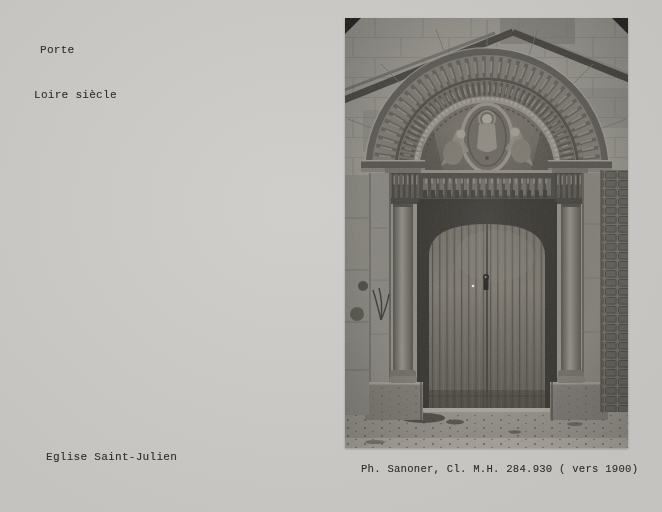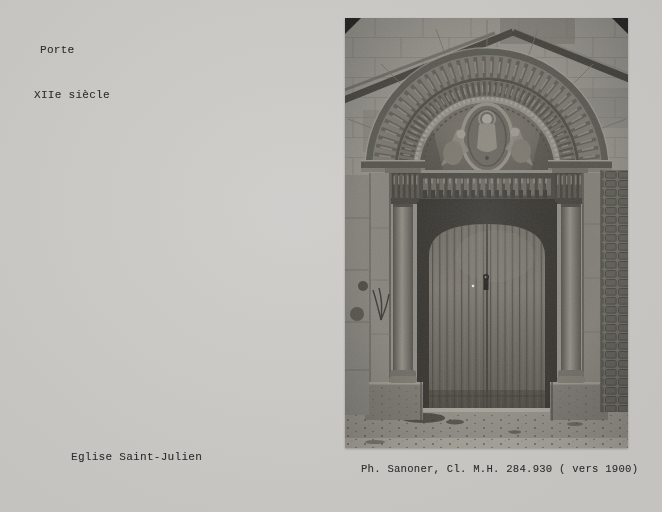--- a/index.html
+++ b/index.html
@@ -20,40 +20,40 @@
     color: #2e2d2b;
     font-size: 11px;
     line-height: 15px;
     letter-spacing: 0.3px;
     white-space: pre;
     text-shadow: 0.3px 0.3px 0 rgba(40,40,40,0.25);
   }
   .caption-subject { left: 34px; top: 13px; }
   .caption-subject .l1 { text-indent: 6px; }
   .caption-location { left: 38px; top: 420px; }
-  .caption-location .l2 { margin-left: 33px; }
+  .caption-location .l2 { margin-left: 8px; }
   .caption-credit { left: 361px; top: 462px; font-size: 10.5px; }
   figure.photo {
     position: absolute;
     left: 345px; top: 18px;
     width: 283px; height: 430px;
     margin: 0;
     box-shadow: 0 1px 2px rgba(60,60,58,0.35);
     background: #8e8c85;
   }
   figure.photo svg { display: block; width: 283px; height: 430px; }
 </style>
 </head>
 <body>
 
 <div class="card">
 
   <div class="caption caption-subject">
     <div class="l1">Porte</div>
-    <div class="l2">XIIe siècle</div>
+    <div class="l2">Loire siècle</div>
   </div>
 
   <div class="caption caption-location">
     <div class="l2">Eglise Saint-Julien</div>
   </div>
 
   <div class="caption caption-credit">Ph. Sanoner, Cl. M.H. 284.930 ( vers 1900)</div>
 
   <figure class="photo">
     <svg viewBox="0 0 283 430" role="img" aria-label="Black and white photograph of the Romanesque carved portal of the church Saint-Julien de Jonzy: sculpted tympanum with Christ in a mandorla flanked by two angels, carved archivolts, lintel frieze, flanking columns with foliate capitals on stone plinths, and an arched wooden double door with vertical planks">

